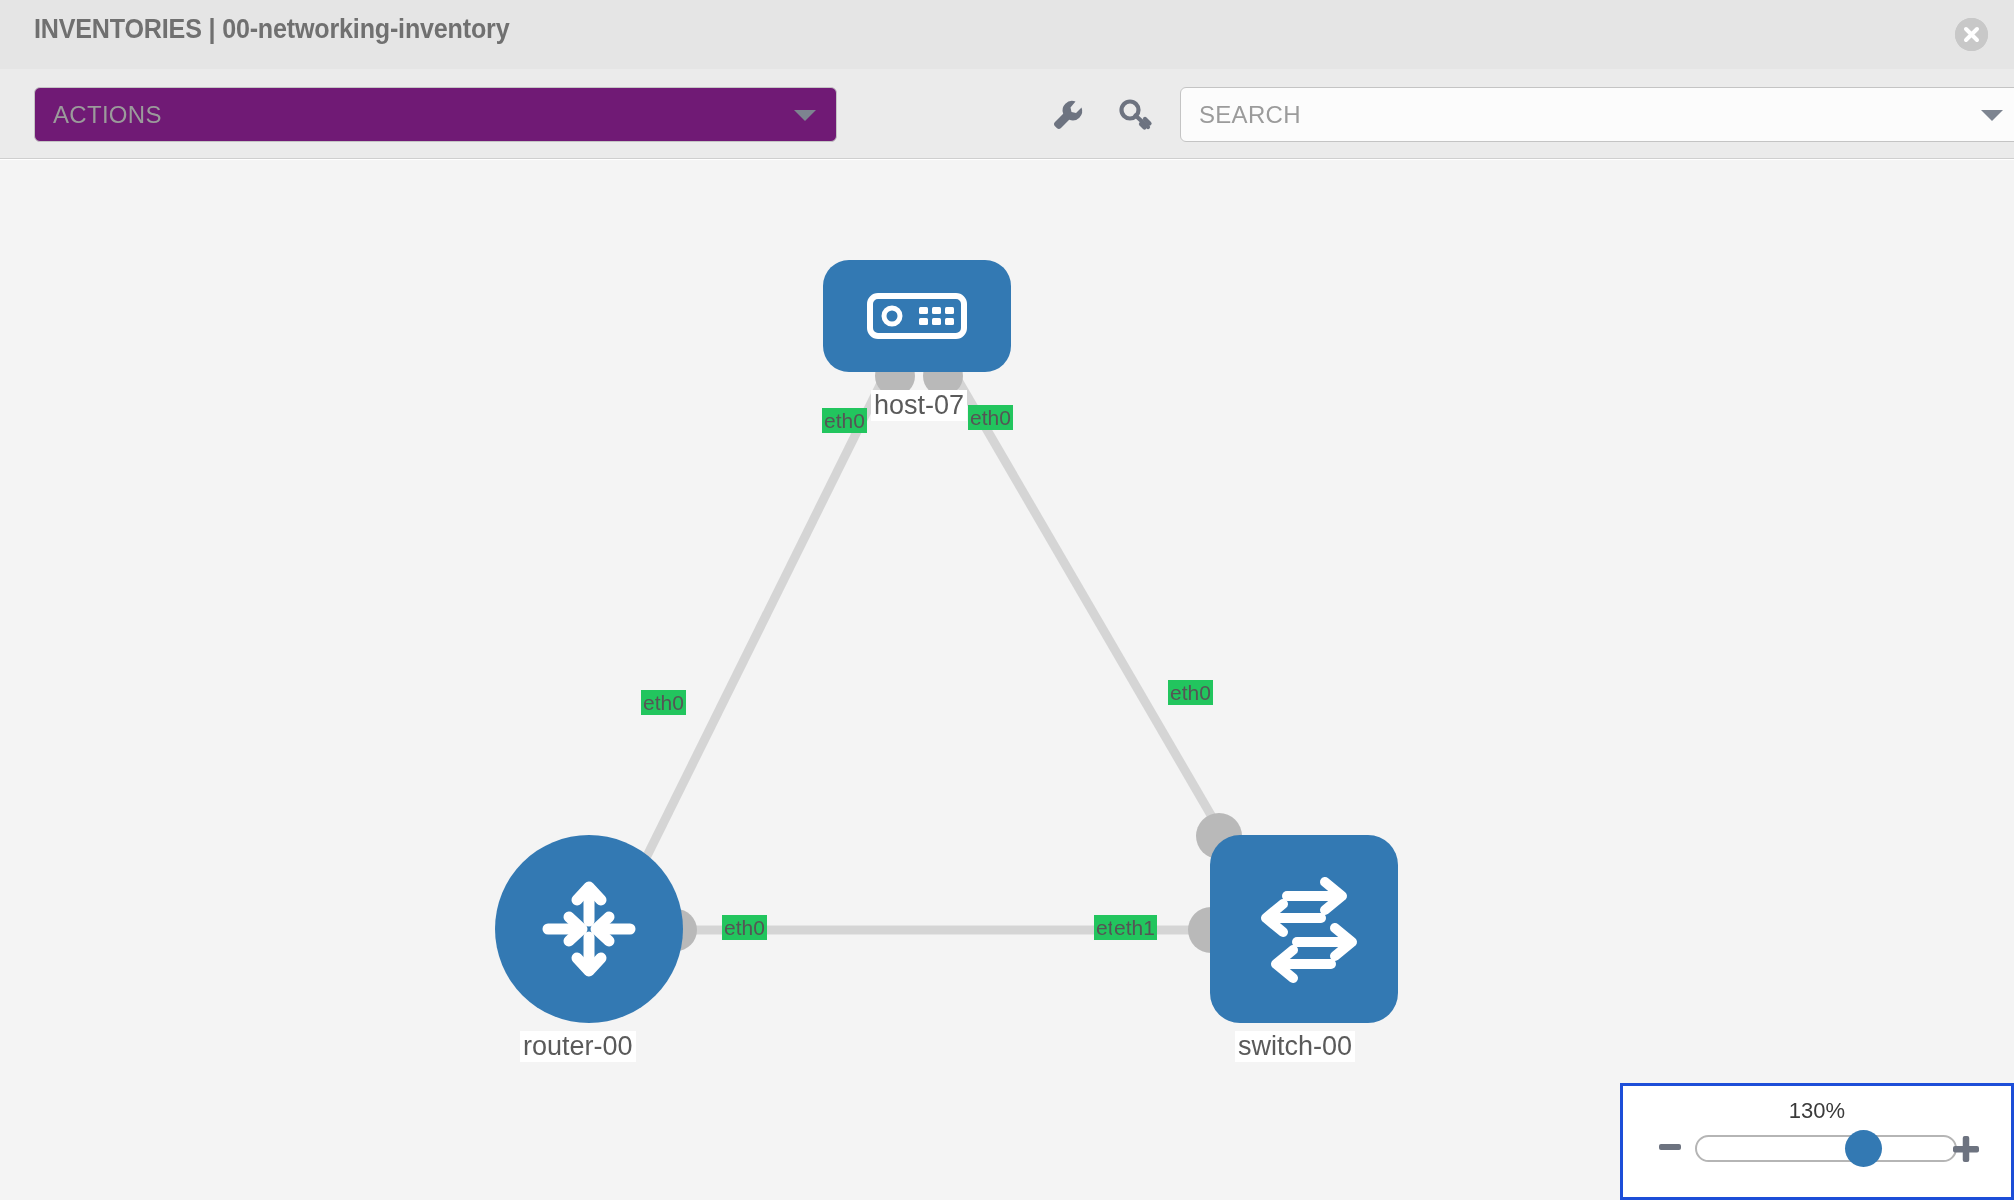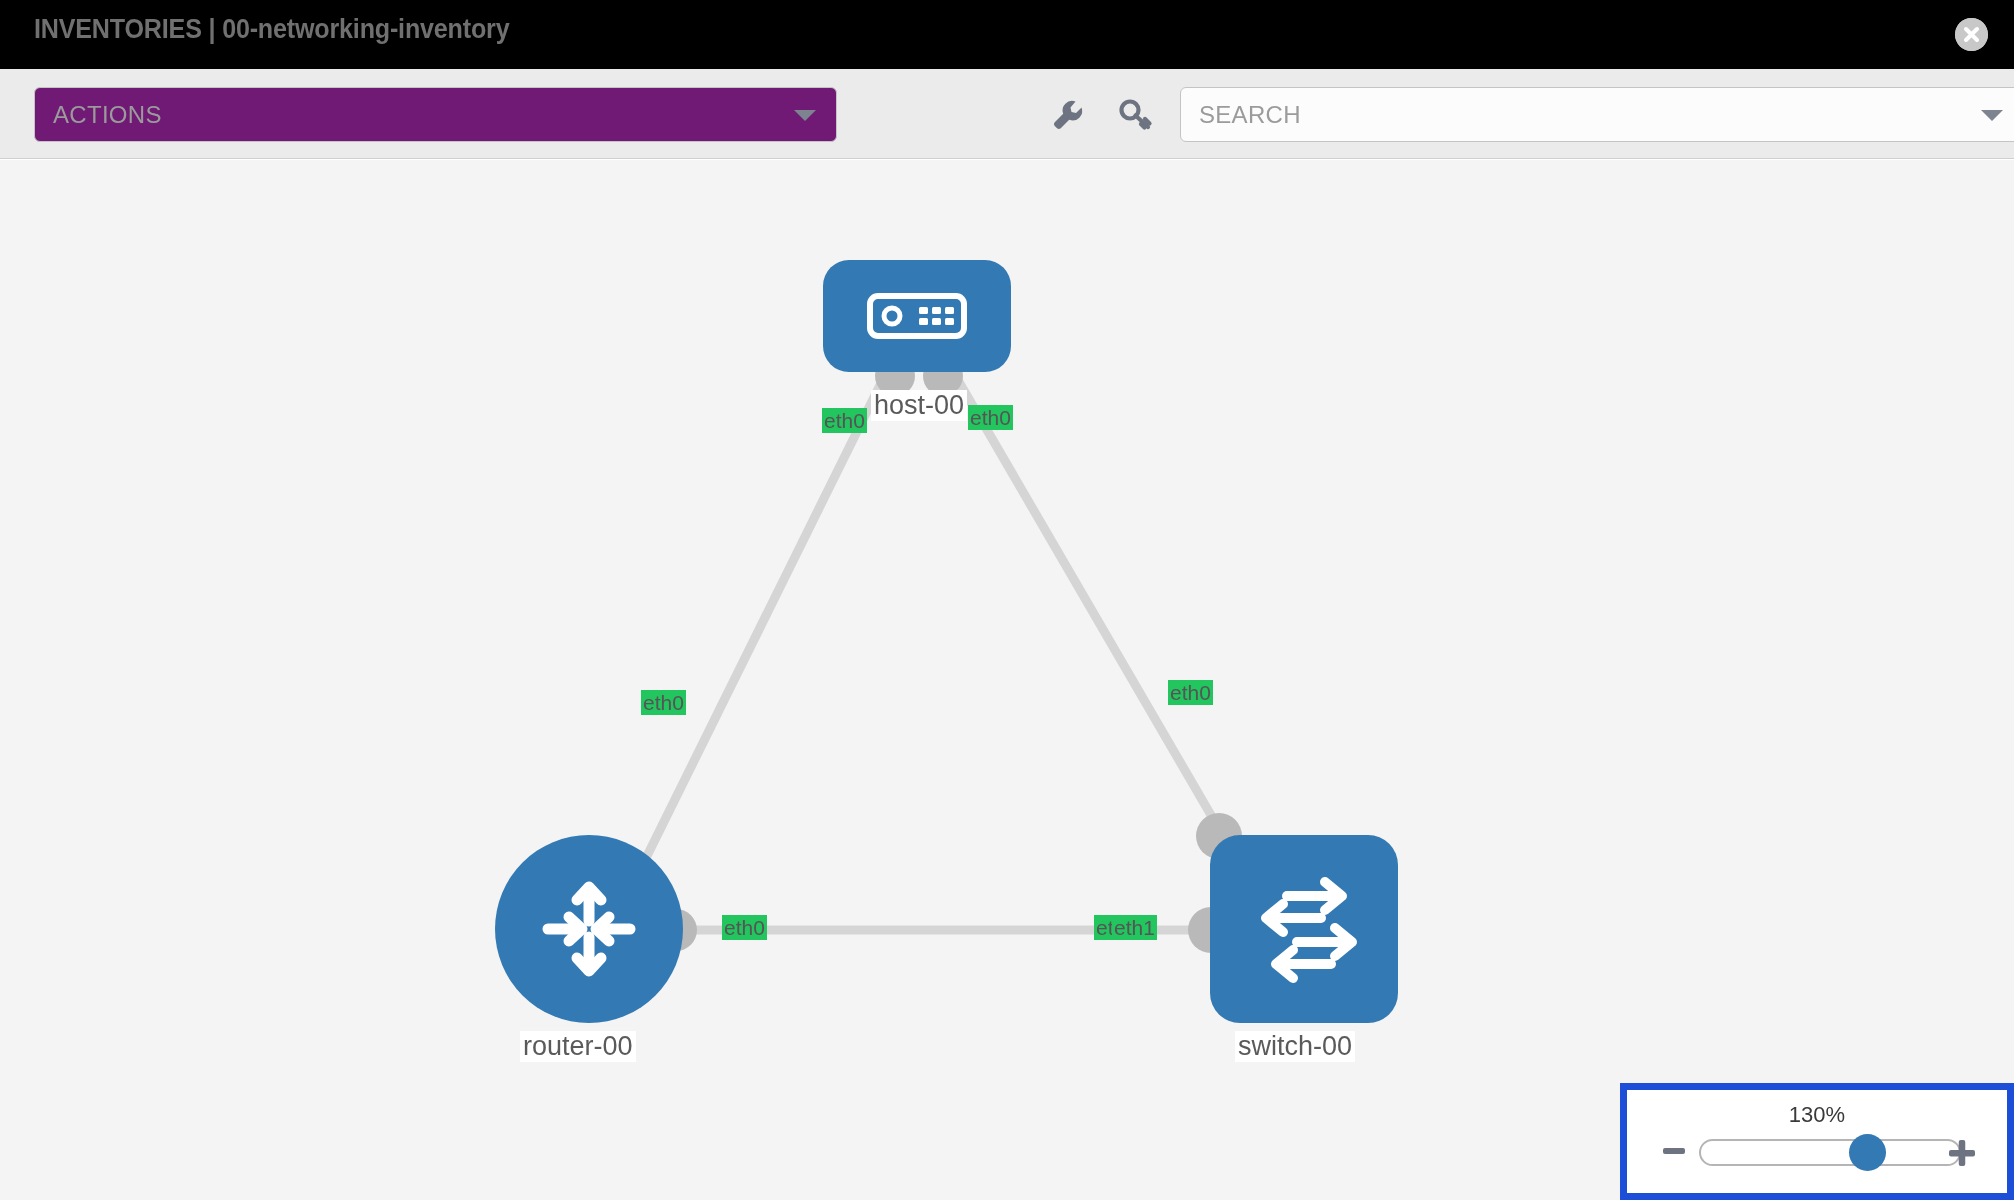--- a/index.html
+++ b/index.html
@@ -17,21 +17,21 @@
     width: 2014px;
     height: 1200px;
     background: #ffffff;
   }
 
   
   .header {
     position: absolute;
     left: 0; top: 0;
     width: 2014px; height: 89px;
-    background: #000000;
+    background: #e5e5e5;
     border-bottom: 1px solid #d7d7d7;
   }
   .header-title {
     position: absolute;
     left: 34px; top: 14px;
     font-size: 27px;
     font-weight: bold;
     color: #707070;
     letter-spacing: -0.2px;
     font-stretch: condensed;
@@ -167,21 +167,21 @@
     white-space: nowrap;
     line-height: 1.2;
   }
 
   
   .zoom-panel {
     position: absolute;
     left: 1620px; top: 1083px;
     width: 394px; height: 117px;
     background: #ffffff;
-    border: 7px solid #1d4ed8;
+    border: 3px solid #1d4ed8;
   }
   .zoom-value {
     position: absolute;
     left: 0; right: 0; top: 12px;
     text-align: center;
     font-size: 22px;
     color: #3a3a3a;
   }
   .zoom-minus, .zoom-plus {
     position: absolute;
@@ -278,21 +278,21 @@
           <g fill="#ffffff">
             <rect x="52" y="17" width="9" height="7" rx="1.5"></rect>
             <rect x="65" y="17" width="9" height="7" rx="1.5"></rect>
             <rect x="78" y="17" width="9" height="7" rx="1.5"></rect>
             <rect x="52" y="28" width="9" height="7" rx="1.5"></rect>
             <rect x="65" y="28" width="9" height="7" rx="1.5"></rect>
             <rect x="78" y="28" width="9" height="7" rx="1.5"></rect>
           </g>
         </svg>
       </div>
-      <div class="node-label" style="left:48px; top:130px;">host-00</div>
+      <div class="node-label" style="left:48px; top:130px;">host-07</div>
     </div>
 
     <div class="node" style="left:495px; top:675px; width:188px; height:188px;">
       <div class="knob" style="left:160px; top:74px; width:42px; height:42px;"></div>
 
       <div class="node-shape" style="width:188px; height:188px; border-radius:50%;">
         <svg width="108" height="108" viewBox="0 0 108 108">
           <g stroke="#ffffff" stroke-width="11" stroke-linecap="round" stroke-linejoin="round" fill="none">
 
             <path d="M54 46 L54 13"></path>

